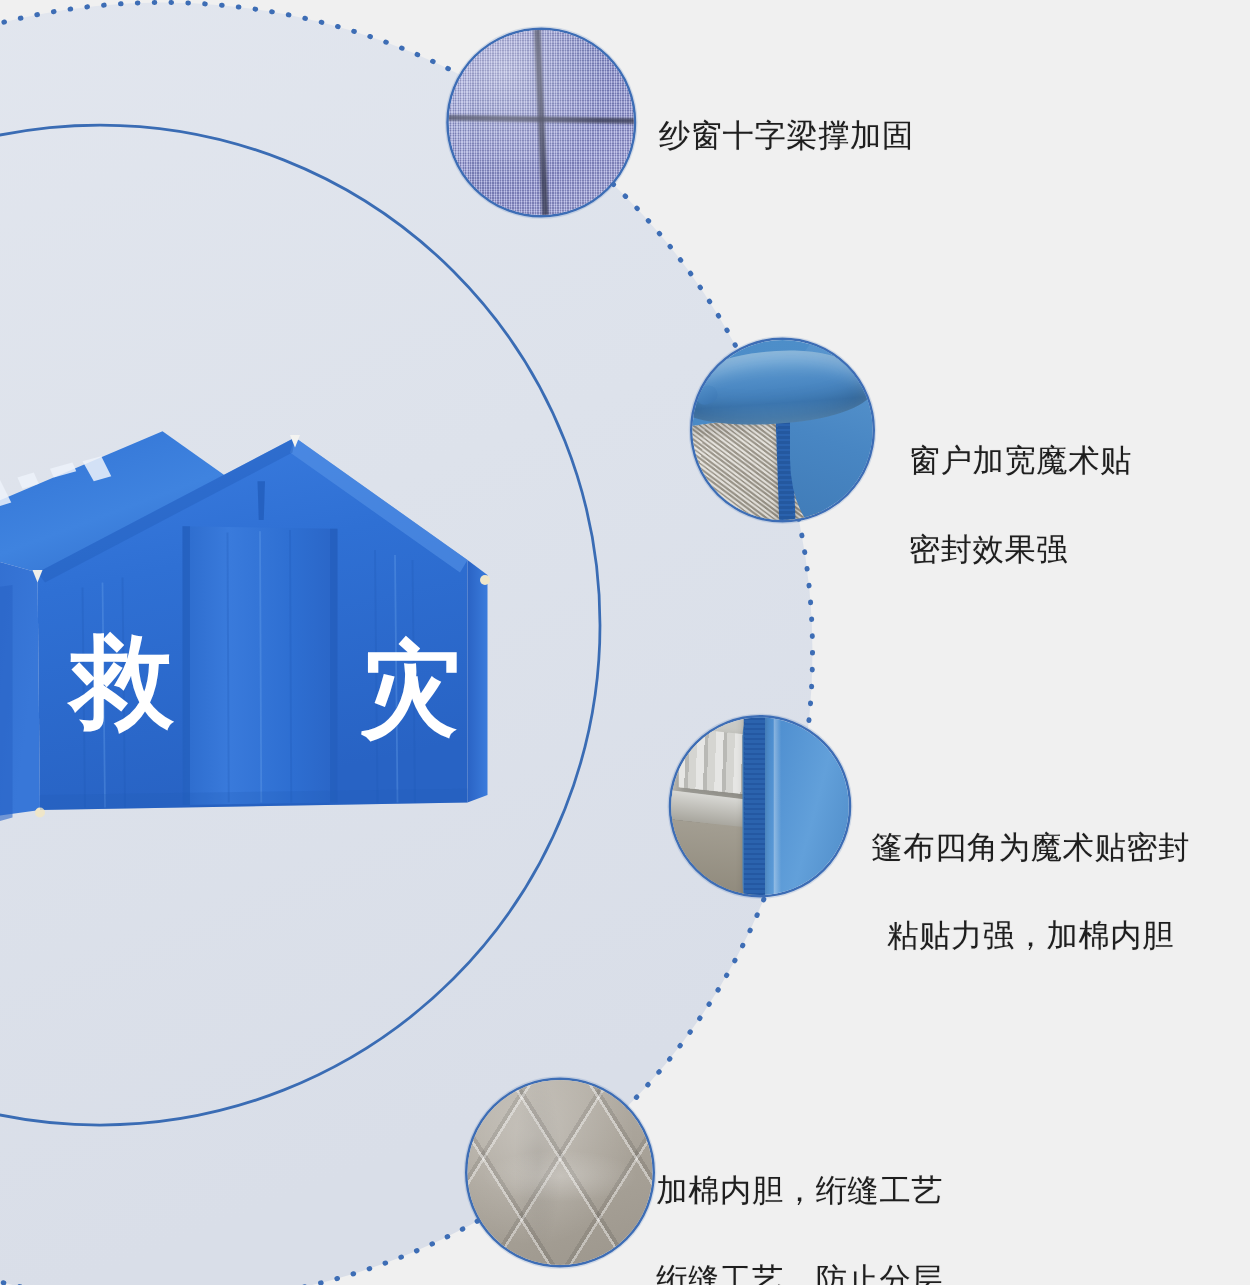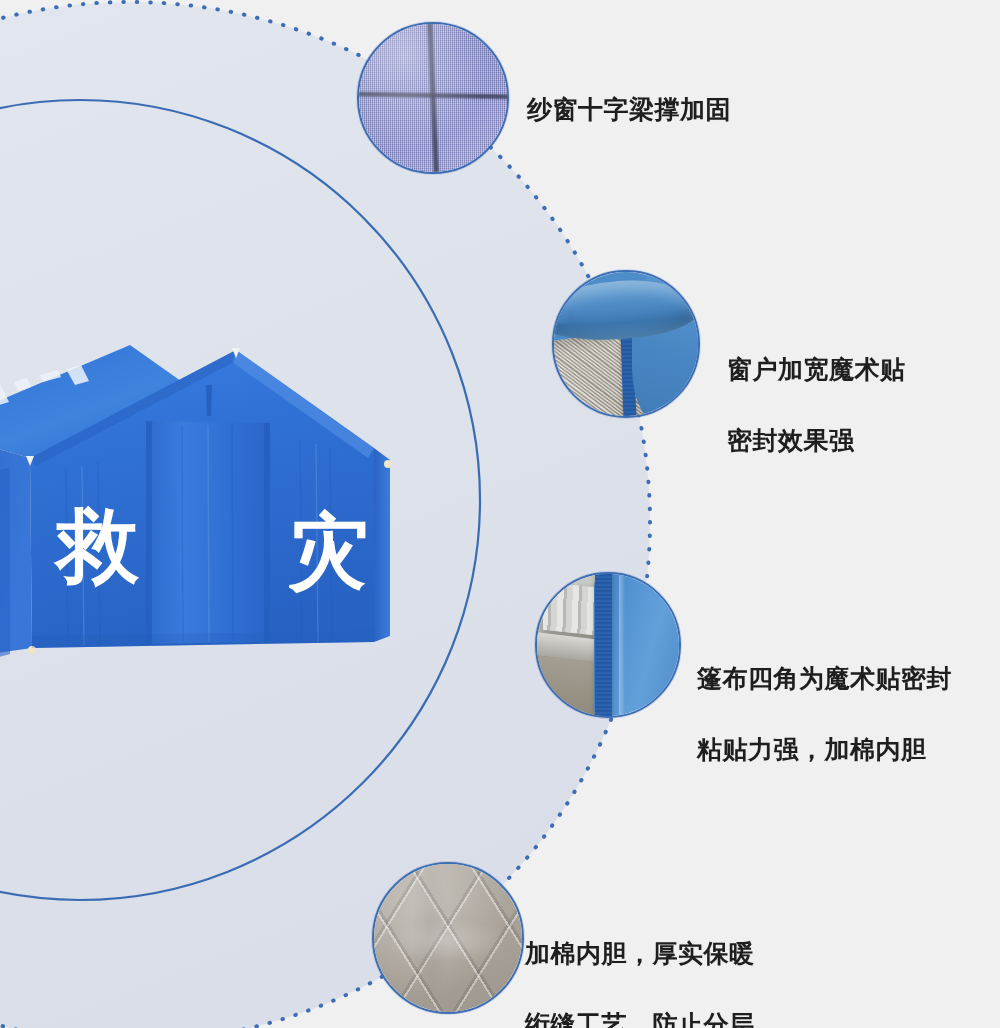--- a/index.html
+++ b/index.html
@@ -143,21 +143,21 @@
   
   .tent-wrap{ position:absolute; left:-30px; top:290px; width:470px; height:390px; }
 
   
   .cap{
     position:absolute;
     color:#1e1e1e;
     font-size:25px;
     line-height:1.42;
     letter-spacing:.5px;
-    font-weight:700;
+    font-weight:400;
     white-space:pre-line;
     text-shadow:0 0 1px rgba(0,0,0,.15);
   }
 </style>
 </head>
 <body>
 
 <div id="stage">
 
   <svg class="bg-layer" width="1000" height="1028" viewBox="0 0 1000 1028">
@@ -290,30 +290,30 @@
     <div class="art">
       <div class="corner-left"></div>
       <div class="corner-shelf"></div>
       <div class="corner-shelf2"></div>
       <div class="corner-floor"></div>
       <div class="corner-blue"></div>
       <div class="corner-strip"></div>
       <div class="corner-fold"></div>
     </div>
   </div>
-  <div class="cap" style="left:697px; top:625px;">
+  <div class="cap" style="left:697px; top:625px;text-align:center;">
     <div>篷布四角为魔术贴密封</div>
     <div>粘贴力强，加棉内胆</div>
   </div>
 
   <div class="feat" style="left:372px; top:862px; width:152px; height:152px;">
     <div class="art">
       <div class="quilt-bg"></div>
       <div class="quilt-lines"></div>
       <div class="quilt-wrinkle"></div>
     </div>
   </div>
   <div class="cap" style="left:525px; top:900px;">
-    <div>加棉内胆，厚实保暖</div>
+    <div>加棉内胆，绗缝工艺</div>
     <div>绗缝工艺，防止分层</div>
   </div>
 
 </div>
 
 </body></html>

